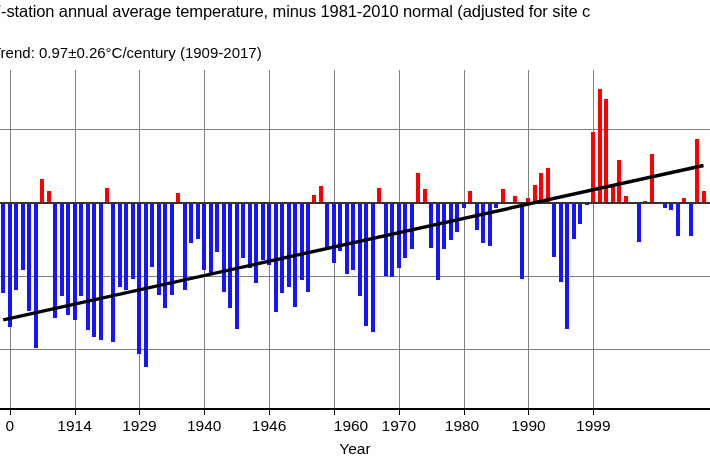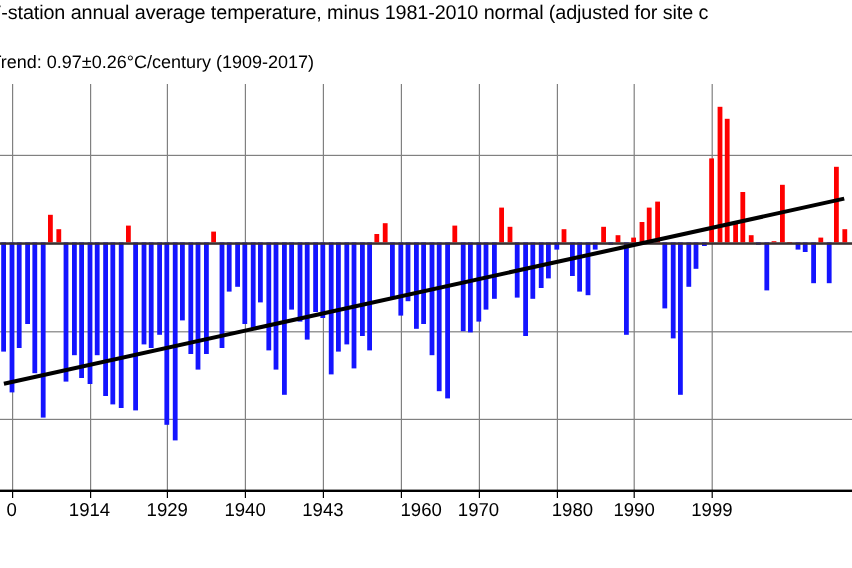--- a/index.html
+++ b/index.html
@@ -191,27 +191,28 @@
   <div id="ticks">
       <div class="tick" style="left: 10px;"></div>
       <div class="ticklabel" style="left: 9.72603px;">0</div>
       <div class="tick" style="left: 75px;"></div>
       <div class="ticklabel" style="left: 74.5662px;">1914</div>
       <div class="tick" style="left: 139px;"></div>
       <div class="ticklabel" style="left: 139.406px;">1929</div>
       <div class="tick" style="left: 204px;"></div>
       <div class="ticklabel" style="left: 204.247px;">1940</div>
       <div class="tick" style="left: 269px;"></div>
-      <div class="ticklabel" style="left: 269.087px;">1943</div>
+      <div class="ticklabel" style="left: 269.087px;">1946</div>
       <div class="tick" style="left: 334px;"></div>
       <div class="ticklabel" style="left: 351px;">1960</div>
       <div class="tick" style="left: 399px;"></div>
       <div class="ticklabel" style="left: 398.767px;">1970</div>
       <div class="tick" style="left: 464px;"></div>
-      <div class="ticklabel" style="left: 477px; text-align: center;">1980</div>
+      <div class="ticklabel" style="left: 462px; text-align: center;">1980</div>
       <div class="tick" style="left: 528px;"></div>
       <div class="ticklabel" style="left: 528.447px;">1990</div>
       <div class="tick" style="left: 593px;"></div>
       <div class="ticklabel" style="left: 593.288px;">1999</div>
     </div>
 
+  <div class="xlabel">Year</div>
 
 </div>
 
 </body></html>

